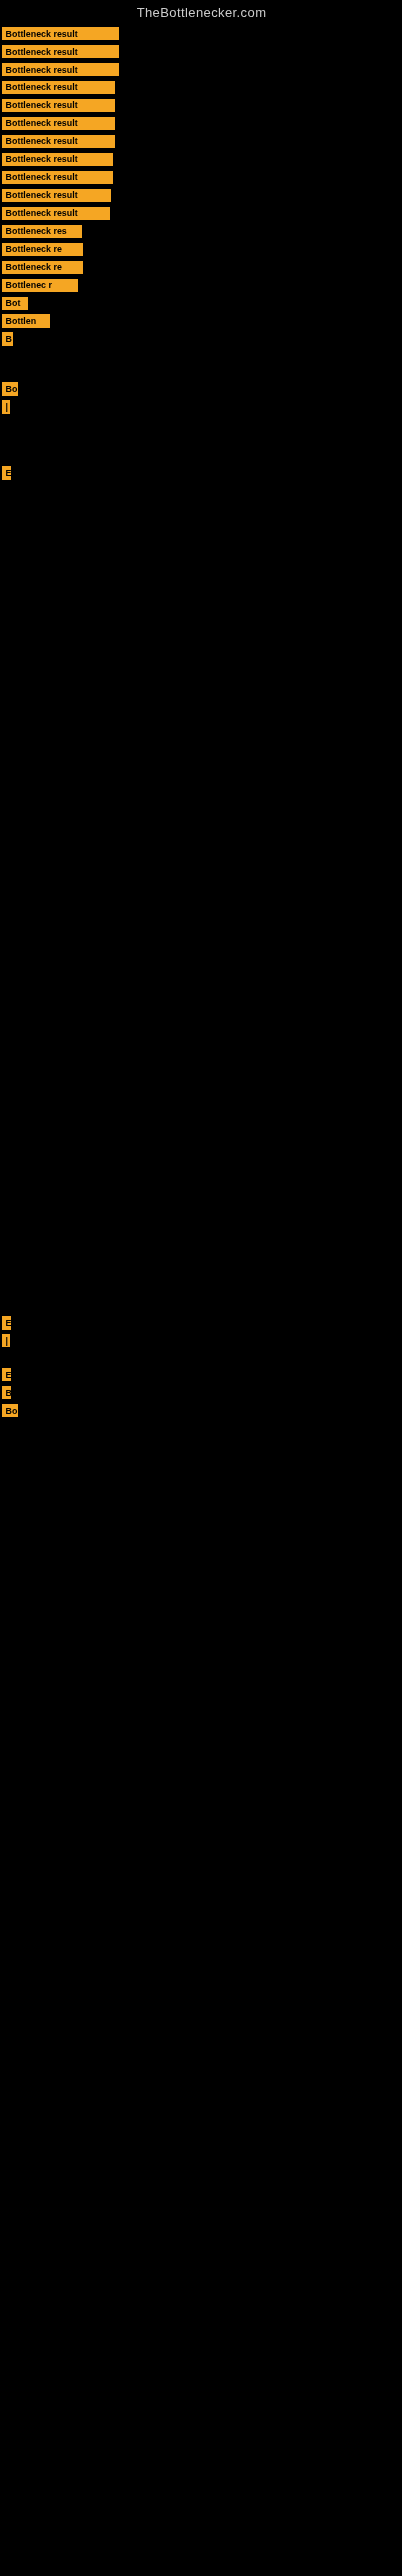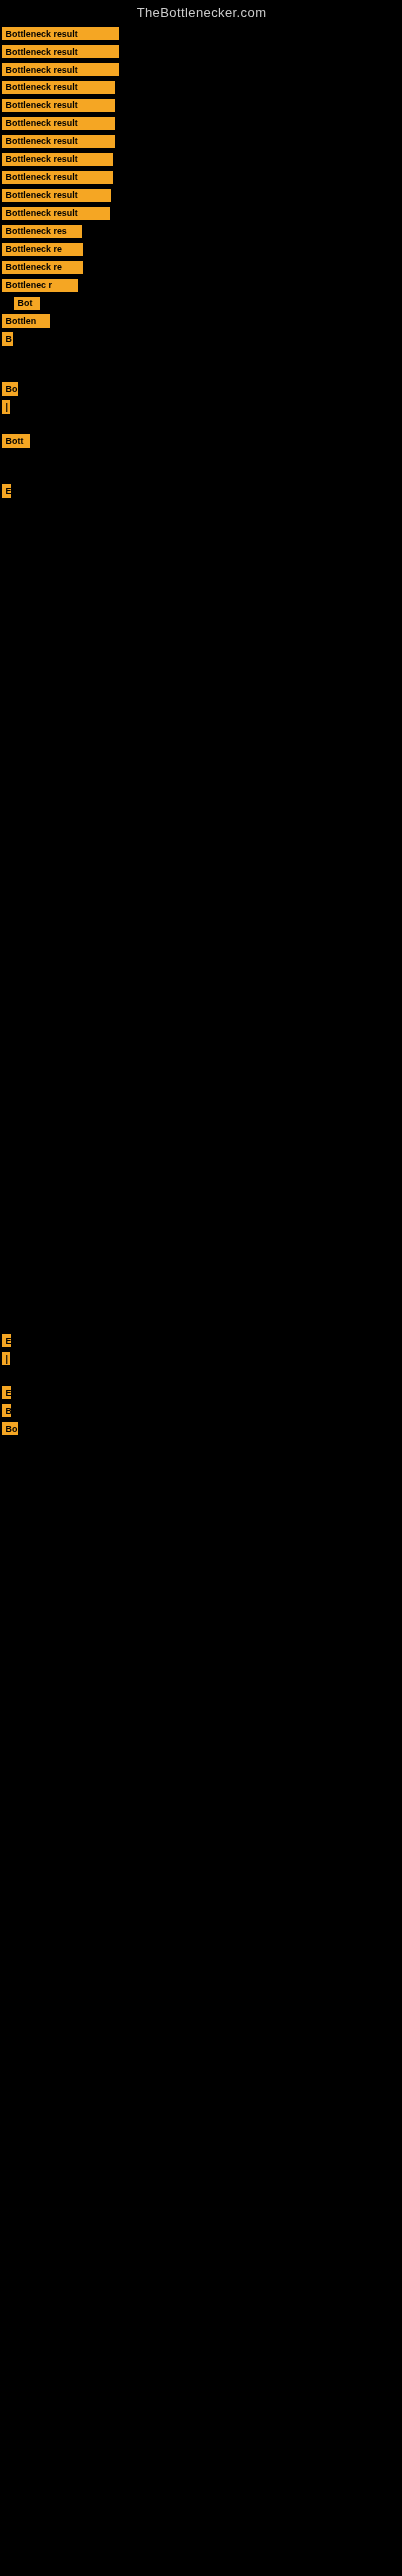--- a/index.html
+++ b/index.html
@@ -85,41 +85,38 @@
       </div>
       <div class="row-container" style="padding-top: 2.4px; padding-bottom: 2.4px;">
         <span class="bottleneck-badge" style="max-width: 81px; width: 81px;">Bottleneck re</span>
       </div>
       <div class="row-container" style="padding-top: 2.4px; padding-bottom: 2.4px;">
         <span class="bottleneck-badge" style="max-width: 81px; width: 81px;">Bottleneck re</span>
       </div>
       <div class="row-container" style="padding-top: 2.4px; padding-bottom: 2.4px;">
         <span class="bottleneck-badge" style="max-width: 76px; width: 76px;">Bottlenec r</span>
       </div>
-      <div class="row-container" style="padding-top: 2.4px; padding-bottom: 2.4px; margin-left: 12px;">
+      <div class="row-container" style="padding-top: 2.4px; padding-bottom: 2.4px;">
         <span class="bottleneck-badge" style="max-width: 26px; width: 26px;">Bot</span>
       </div>
       <div class="row-container" style="padding-top: 2.4px; padding-bottom: 2.4px;">
         <span class="bottleneck-badge" style="max-width: 48px; width: 60px;">Bottlen</span>
       </div>
       <div class="row-container" style="padding-top: 2.4px; padding-bottom: 2.4px;">
         <span class="bottleneck-badge" style="max-width: 11.3px; width: 11.3px;">B</span>
       </div>
       <div style="height: 16px;"></div>
       <div style="height: 16px;"></div>
       <div class="row-container" style="padding-top: 2.4px; padding-bottom: 2.4px;">
         <span class="bottleneck-badge" style="max-width: 16px; width: 16px;">Bo</span>
       </div>
       <div class="row-container" style="padding-top: 2.4px; padding-bottom: 2.4px;">
         <span class="bottleneck-badge" style="max-width: 4.8px; width: 4.8px;">|</span>
       </div>
       <div style="height: 16px;"></div>
-      <div class="row-container" style="padding-top: 2.4px; padding-bottom: 2.4px;">
-        <span class="bottleneck-badge" style="max-width: 28px; width: 28px;">Bott</span>
-      </div>
       <div style="height: 16px;"></div>
       <div style="height: 16px;"></div>
       <div class="row-container" style="padding-top: 2.4px; padding-bottom: 2.4px;">
         <span class="bottleneck-badge" style="max-width: 9.7px; width: 9.7px;">E</span>
       </div>
       <div style="height: 16px;"></div>
       <div style="height: 16px;"></div>
       <div style="height: 16px;"></div>
       <div style="height: 16px;"></div>
       <div style="height: 16px;"></div>

